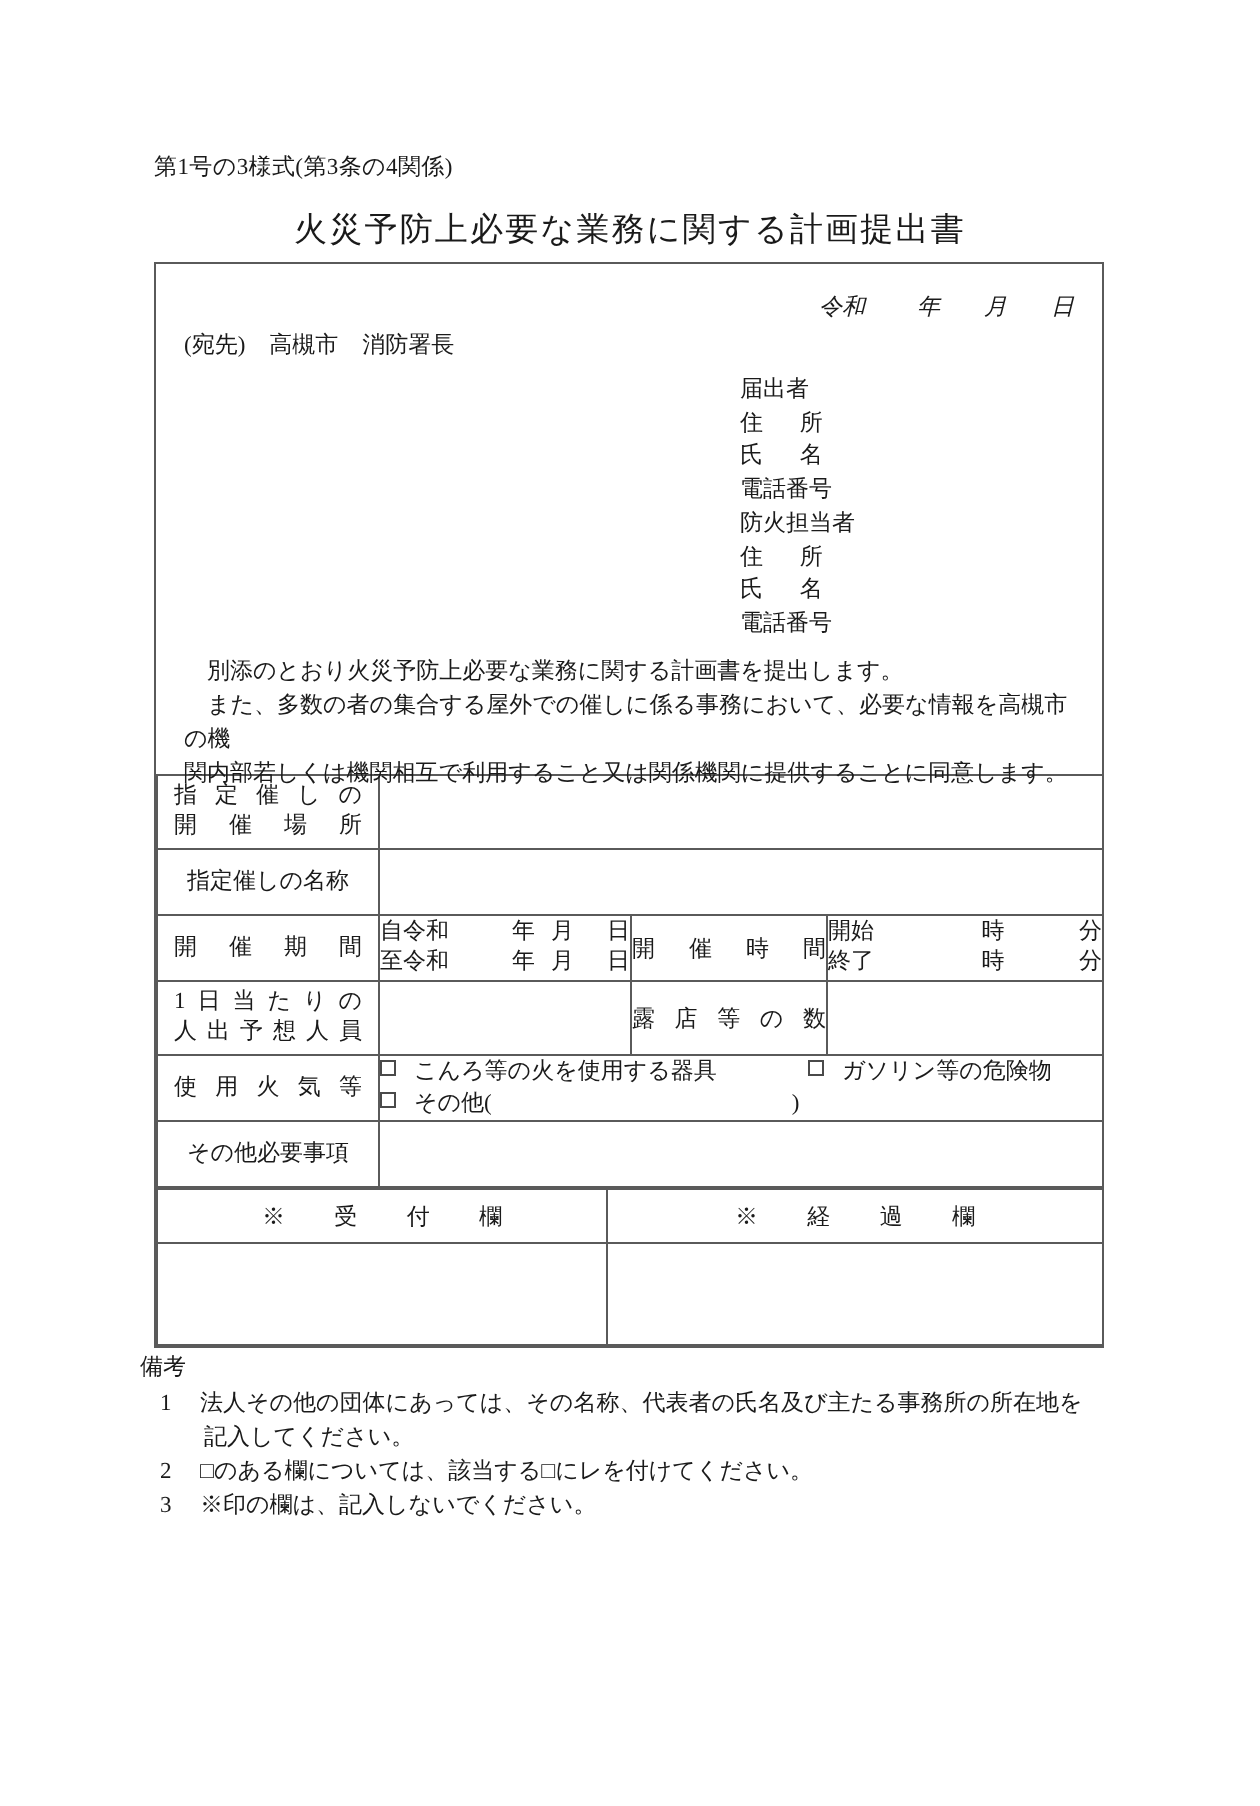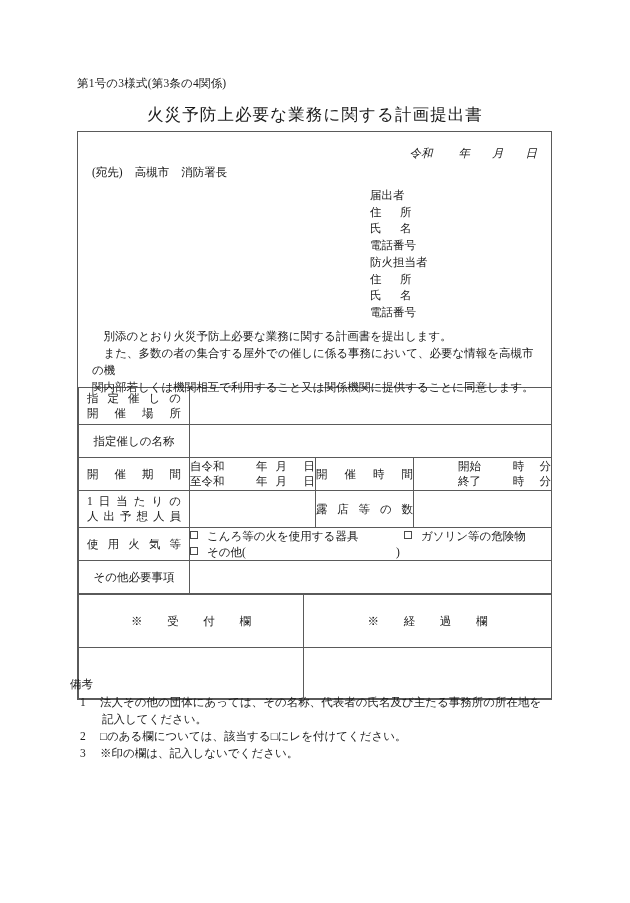--- a/index.html
+++ b/index.html
@@ -146,21 +146,21 @@
   }
   .period-row, .time-row {
     display: flex;
     white-space: nowrap;
   }
   .period-row .era { width: 62px; }
   .period-row .u-year { flex: 1 1 auto; text-align: center; }
   .period-row .u-month { flex: 1 1 auto; text-align: center; }
   .period-row .u-day { width: 24px; text-align: right; }
 
-  .time-row .se { width: 54px; margin-left: 44px; }
+  .time-row .se { width: 54px; }
   .time-row .u-hour { flex: 1 1 auto; text-align: center; }
   .time-row .u-min { width: 26px; text-align: right; }
 
   td.mid-lbl {
     width: 98px;
     text-align: center;
     padding: 3px 6px;
   }
 
   
@@ -184,21 +184,21 @@
     border-collapse: collapse;
     table-layout: fixed;
     font-size: 11.5px;
   }
   table.receipt td {
     border: 1px solid #5a5a5a;
     padding: 0;
     text-align: center;
     height: 20px;
   }
-  table.receipt td.head-cell { padding: 16px 0; }
+  table.receipt td.head-cell { padding: 3px 0; }
   table.receipt td.body-cell { height: 50px; }
   .hdr-spread {
     display: inline-block;
     width: 120px;
     text-align: justify;
     text-align-last: justify;
   }
 
   
   .remarks {

